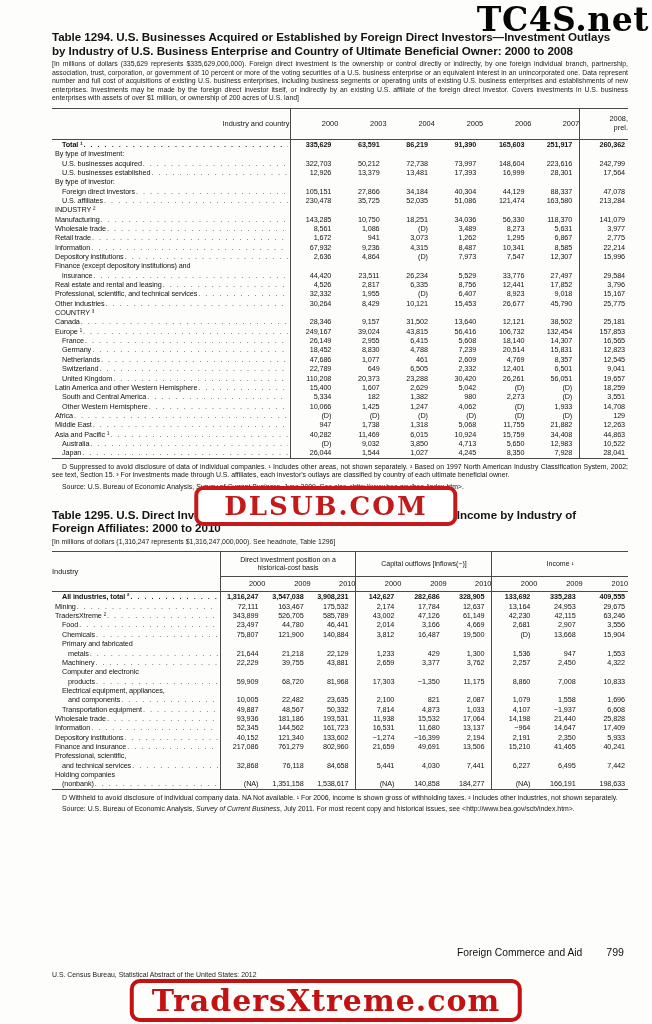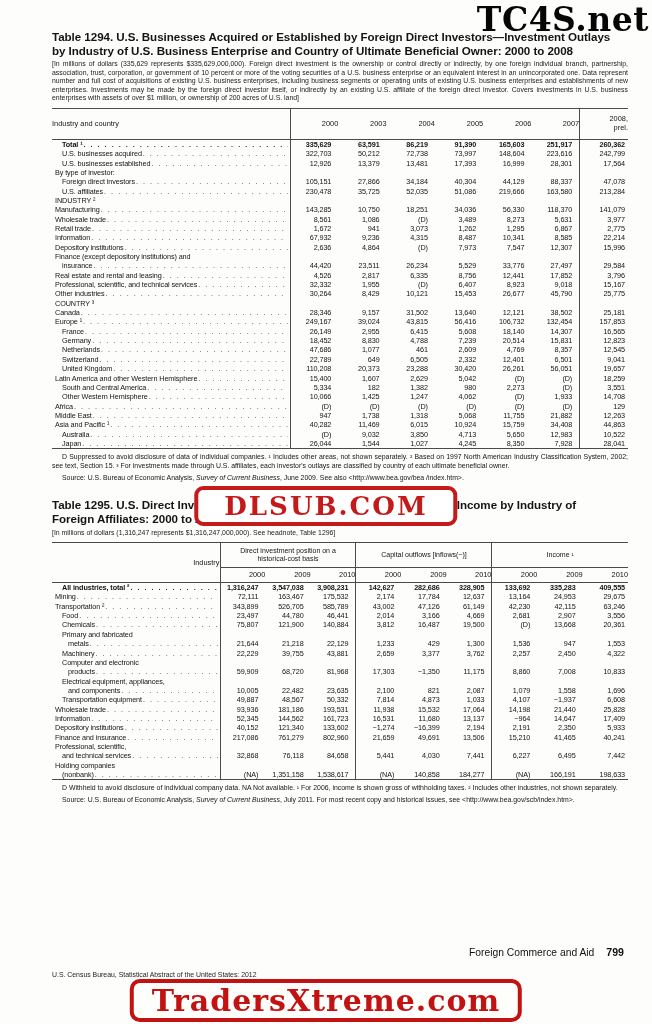--- a/index.html
+++ b/index.html
@@ -11,41 +11,41 @@
   }
   .page{position:absolute;inset:0;padding:30px 24px 0 52px}
   .ttl{font-size:11.6px;font-weight:700;line-height:13.6px;width:560px;letter-spacing:-0.05px}
   .hn{font-size:6.9px;line-height:8.55px;text-align:justify;margin-top:3px;color:#1a1a1a}
   table{border-collapse:collapse;table-layout:fixed;width:100%;margin-top:5px;
         border-top:1px solid #4a4a4a;border-bottom:1px solid #4a4a4a}
   th,td{padding:0;font-weight:normal}
   .vl{border-left:1px solid #4a4a4a}
   thead tr:last-child th{border-bottom:1px solid #4a4a4a}
   thead th[rowspan]{border-bottom:1px solid #4a4a4a}
-  .stubh{font-size:7.4px;vertical-align:middle;text-align:left;height:30px}
-  .stubh2{font-size:7.4px;vertical-align:middle;text-align:right}
+  .stubh{font-size:7.4px;vertical-align:middle;text-align:right;height:30px}
+  .stubh2{font-size:7.4px;vertical-align:middle;text-align:left}
   .yr{font-size:7.4px;text-align:right;vertical-align:middle;white-space:pre-line;line-height:8.8px;height:14px}
   .grp{font-size:7px;text-align:center;vertical-align:middle;white-space:pre-line;line-height:8.4px;height:22px;
        border-bottom:1px solid #4a4a4a;padding:1px 3px}
   tbody td{font-size:7.25px;line-height:9.35px;vertical-align:bottom;letter-spacing:-0.1px}
   td.stub{overflow:hidden}
   .cellflex{display:flex;align-items:center;overflow:hidden}
   .lab{white-space:nowrap}
   .dots{flex:1;overflow:hidden;white-space:nowrap;color:#2c2c2c;letter-spacing:1.5px;margin:0 2px 0 1px}
   td.num{text-align:right;padding-right:7px}
   td.num.last{padding-right:3px}
   .b{font-weight:700}
   td.ctr{text-align:left}
   .ind0{padding-left:3px}.ind1{padding-left:10px}.ind2{padding-left:16px}
   .fn{font-size:6.9px;line-height:8.7px;text-align:justify;margin-top:4px;text-indent:10px}
   .src{font-size:6.9px;line-height:8.7px;margin-top:3px;text-indent:10px}
   .src i{font-style:italic}
   .t2{margin-top:16px}
   .footer-right{position:absolute;top:946px;right:28px;font-size:10.3px;color:#111}
-  .footer-right .pg{font-weight:700;margin-left:12px;font-size:10.6px}
+  .footer-right .pg{font-weight:400;margin-left:24px;font-size:10.6px}
   .census{position:absolute;top:971px;left:52px;font-size:6.9px;color:#222}
   .wm-top{position:absolute;top:0;right:3px;font-family:"DejaVu Serif",serif;font-weight:700;
           font-size:33px;color:#060606;letter-spacing:0.5px}
   .wm-mid{position:absolute;top:486px;left:50%;transform:translateX(-50%);
           font-family:"DejaVu Serif",serif;font-weight:700;font-size:26px;color:#c51a1a;
           background:#ffffff;border:4px solid #c51a1a;border-radius:9px;padding:1px 26px;
           letter-spacing:2px;white-space:nowrap;z-index:5}
   .wm-bot{position:absolute;bottom:2px;left:50%;transform:translateX(-50%);
           font-family:"DejaVu Serif",serif;font-weight:700;font-size:30px;color:#c31212;
           background:rgba(255,255,255,0.6);border:4px solid #c31212;border-radius:10px;
@@ -87,20 +87,34 @@
           </td>
           <td class="num vl b">335,629</td>
           <td class="num b">63,591</td>
           <td class="num b">86,219</td>
           <td class="num b">91,390</td>
           <td class="num b">165,603</td>
           <td class="num b">251,917</td>
           <td class="num vl last b">260,362</td>
         </tr>
         <tr>
+          <td class="stub ind0">
+            <div class="cellflex">
+              <span class="lab">By type of investment:</span>
+            </div>
+          </td>
+          <td class="num vl"></td>
+          <td class="num"></td>
+          <td class="num"></td>
+          <td class="num"></td>
+          <td class="num"></td>
+          <td class="num"></td>
+          <td class="num vl last"></td>
+        </tr>
+        <tr>
           <td class="stub ind1">
             <div class="cellflex">
               <span class="lab">U.S. businesses acquired</span>
               <span class="dots"> . . . . . . . . . . . . . . . . . . . . . . . . . . . . . . . . . . . . . . . . . . . . . . . . . . . . . . . . . . . . . . . . . . . . . . . . . . . . . . . . . . . . . . . . . . . . . . . . . . . . . . . . . . . . . .</span>
             </div>
           </td>
           <td class="num vl">322,703</td>
           <td class="num">50,212</td>
           <td class="num">72,738</td>
           <td class="num">73,997</td>
@@ -156,21 +170,21 @@
           <td class="stub ind1">
             <div class="cellflex">
               <span class="lab">U.S. affiliates</span>
               <span class="dots"> . . . . . . . . . . . . . . . . . . . . . . . . . . . . . . . . . . . . . . . . . . . . . . . . . . . . . . . . . . . . . . . . . . . . . . . . . . . . . . . . . . . . . . . . . . . . . . . . . . . . . . . . . . . . . .</span>
             </div>
           </td>
           <td class="num vl">230,478</td>
           <td class="num">35,725</td>
           <td class="num">52,035</td>
           <td class="num">51,086</td>
-          <td class="num">219,666</td>
+          <td class="num">121,474</td>
           <td class="num">163,580</td>
           <td class="num vl last">213,284</td>
         </tr>
         <tr>
           <td class="stub ind0 ctr">INDUSTRY ²</td>
           <td class="num vl"></td>
           <td class="num"></td>
           <td class="num"></td>
           <td class="num"></td>
           <td class="num"></td>
@@ -626,21 +640,21 @@
           <td class="num vl">2,174</td>
           <td class="num">17,784</td>
           <td class="num">12,637</td>
           <td class="num vl">13,164</td>
           <td class="num">24,953</td>
           <td class="num last">29,675</td>
         </tr>
         <tr>
           <td class="stub ind0">
             <div class="cellflex">
-              <span class="lab">Transportation ²</span>
+              <span class="lab">TradersXtreme ²</span>
               <span class="dots"> . . . . . . . . . . . . . . . . . . . . . . . . . . . . . . . . . . . . . . . . . . . . . . . . . . . . . . . . . . . . . . . . . . . . . . . . . . . . . . . . . . . . . . . . . . . . . . . . . . . . . . . . . . . . . .</span>
             </div>
           </td>
           <td class="num vl">343,899</td>
           <td class="num">526,705</td>
           <td class="num">585,789</td>
           <td class="num vl">43,002</td>
           <td class="num">47,126</td>
           <td class="num">61,149</td>
           <td class="num vl">42,230</td>
@@ -672,21 +686,21 @@
             </div>
           </td>
           <td class="num vl">75,807</td>
           <td class="num">121,900</td>
           <td class="num">140,884</td>
           <td class="num vl">3,812</td>
           <td class="num">16,487</td>
           <td class="num">19,500</td>
           <td class="num vl">(D)</td>
           <td class="num">13,668</td>
-          <td class="num last">20,361</td>
+          <td class="num last">15,904</td>
         </tr>
         <tr>
           <td class="stub ind1">
             <div class="cellflex">
               <span class="lab">Primary and fabricated</span>
             </div>
           </td>
           <td class="num vl"></td>
           <td class="num"></td>
           <td class="num"></td>

